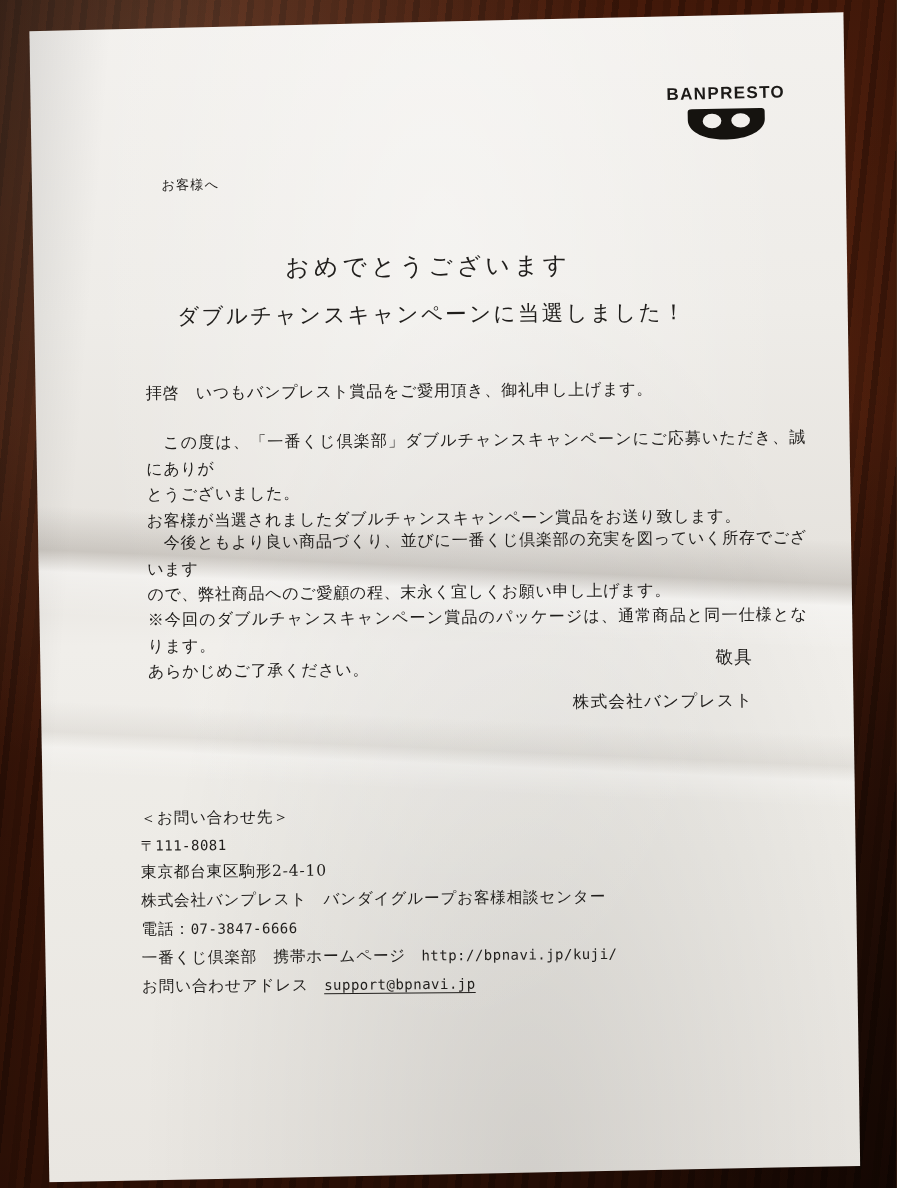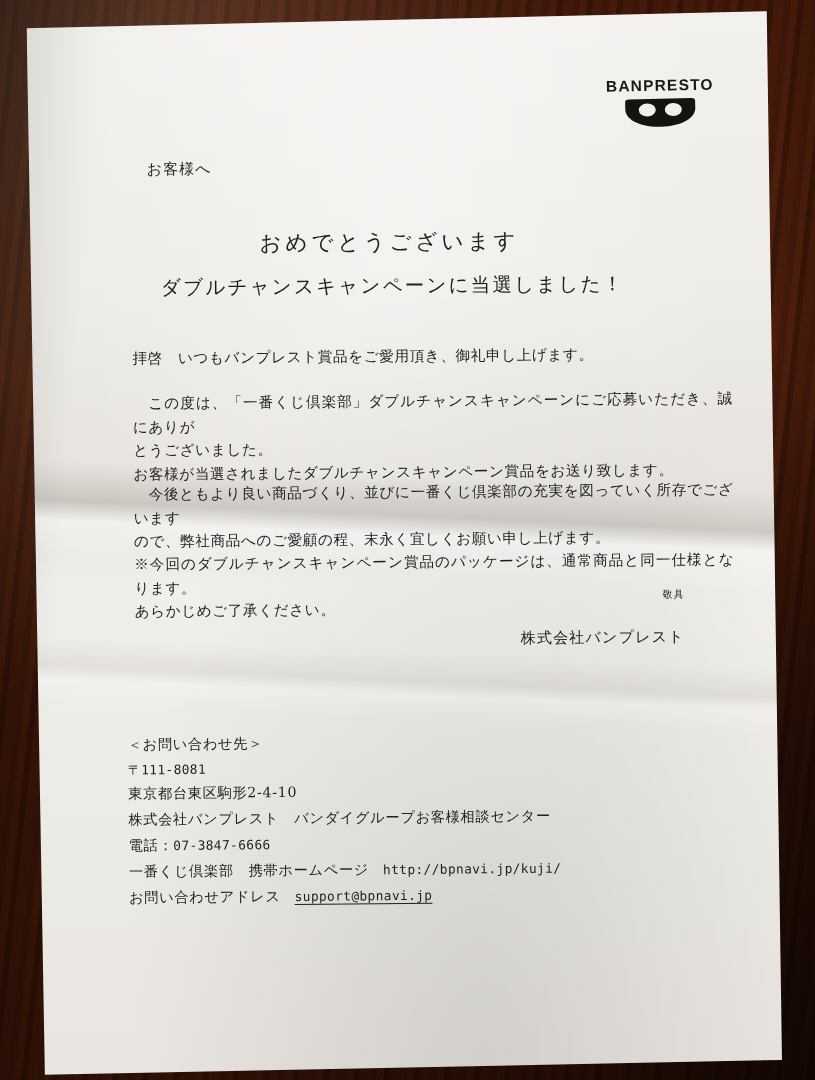--- a/index.html
+++ b/index.html
@@ -117,21 +117,21 @@
 
   
   .jp {
     font-family: "DejaVu Serif", "Liberation Serif", serif;
     color: #201e1c;
   }
   .salutation {
     position: absolute;
     left: 128px;
     top: 150px;
-    font-size: 15px;
+    font-size: 12px;
     letter-spacing: 1px;
   }
   .headline1 {
     position: absolute;
     left: 0; right: 0;
     top: 219px;
     text-align: center;
     font-size: 21.5px;
     letter-spacing: 4px;
     padding-right: 20px;
@@ -157,21 +157,21 @@
   }
   .b1 { top: 336px; }
   .b2 { top: 381px; }
   .b3 { top: 472px; }
   .b4 { top: 542px; }
 
   .closing {
     position: absolute;
     right: 98px;
     top: 582px;
-    font-size: 10px;
+    font-size: 16px;
     letter-spacing: 1px;
   }
   .signature {
     position: absolute;
     right: 98px;
     top: 622px;
     font-size: 15px;
     letter-spacing: 1.2px;
   }
 

